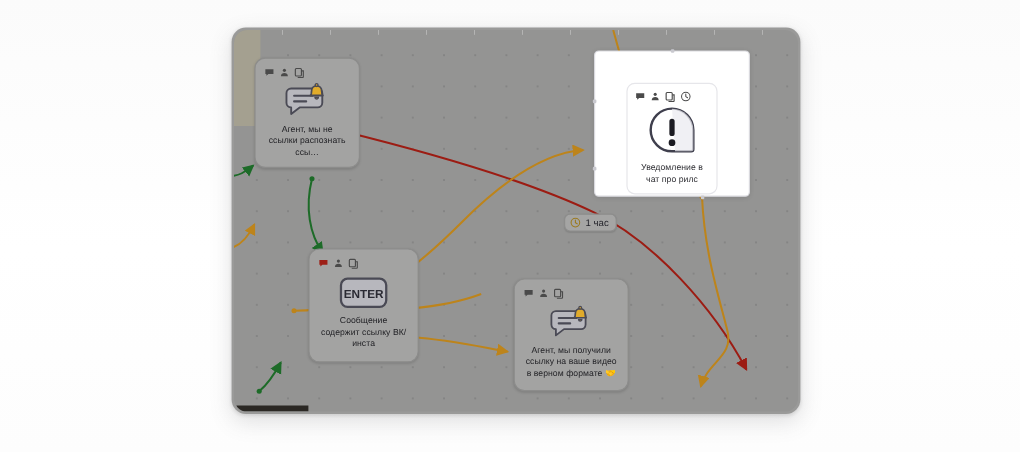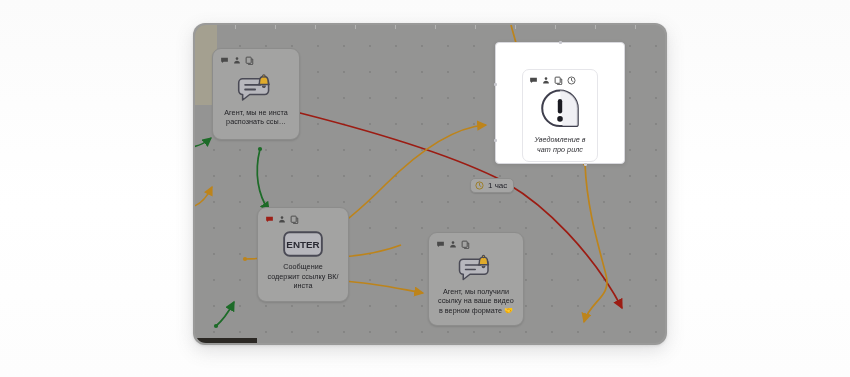--- a/index.html
+++ b/index.html
@@ -70,21 +70,20 @@
     background:#a3a3a2;
     border:1px solid #8c8c8b;
     box-shadow:0 1px 2px rgba(0,0,0,.12);
   }
   .node.selected-outer{
     background:#ffffff;
     border:1px solid #d9d9de;
     border-radius:4px;
     box-shadow:0 1px 4px rgba(0,0,0,.10);
     padding:26px;
-    font-style:italic;
   }
   .node-inner-card{
     flex:1;
     border:1px solid #e6e6ea;
     border-radius:7px;
     background:#ffffff;
     display:flex;flex-direction:column;
     padding:5px 6px 7px 6px;
     box-sizing:border-box;
   }
@@ -207,21 +206,21 @@
       </div>
       <div class="node-body">
         <svg width="44" height="32" viewBox="0 0 56 40">
           <path d="M6 12a5 5 0 0 1 5-5h28a5 5 0 0 1 5 5v10a5 5 0 0 1-5 5H20l-9 7v-7h-0a5 5 0 0 1-5-5z" fill="#b7b7bd" stroke="#4a4a55" stroke-width="2" stroke-linejoin="round"></path>
           <rect x="13" y="13.5" width="22" height="2.3" rx="1.1" fill="#4a4a55"></rect>
           <rect x="13" y="19.5" width="15" height="2.3" rx="1.1" fill="#4a4a55"></rect>
           <path d="M38 4.2c-3.2 0-5.4 2.4-5.4 5.6 0 3.6-1.2 4.6-1.2 4.6h13.2s-1.2-1-1.2-4.6c0-3.2-2.2-5.6-5.4-5.6z" fill="#e0ab2b" stroke="#4a4a55" stroke-width="1.9" stroke-linejoin="round"></path>
           <path d="M36.2 16.3h3.6a1.8 1.8 0 0 1-3.6 0z" fill="#e0ab2b" stroke="#4a4a55" stroke-width="1.5"></path>
           <circle cx="38" cy="3.3" r="1.5" fill="#e0ab2b" stroke="#4a4a55" stroke-width="1.4"></circle>
         </svg>
-        <div class="node-label">Агент, мы не инста распознать ссы…</div>
+        <div class="node-label">Агент, мы не ссылки распознать ссы…</div>
       </div>
     </div>
 
     <div class="node selected-outer" style="left:300px;top:17px;width:130px;height:122px;">
       <div class="port" style="left:63px;top:-2px;"></div>
       <div class="port" style="left:-2px;top:40px;"></div>
       <div class="port" style="left:-2px;top:96px;"></div>
       <div class="port" style="left:88px;top:120px;"></div>
       <div class="node-inner-card">
         <div class="node-head">

